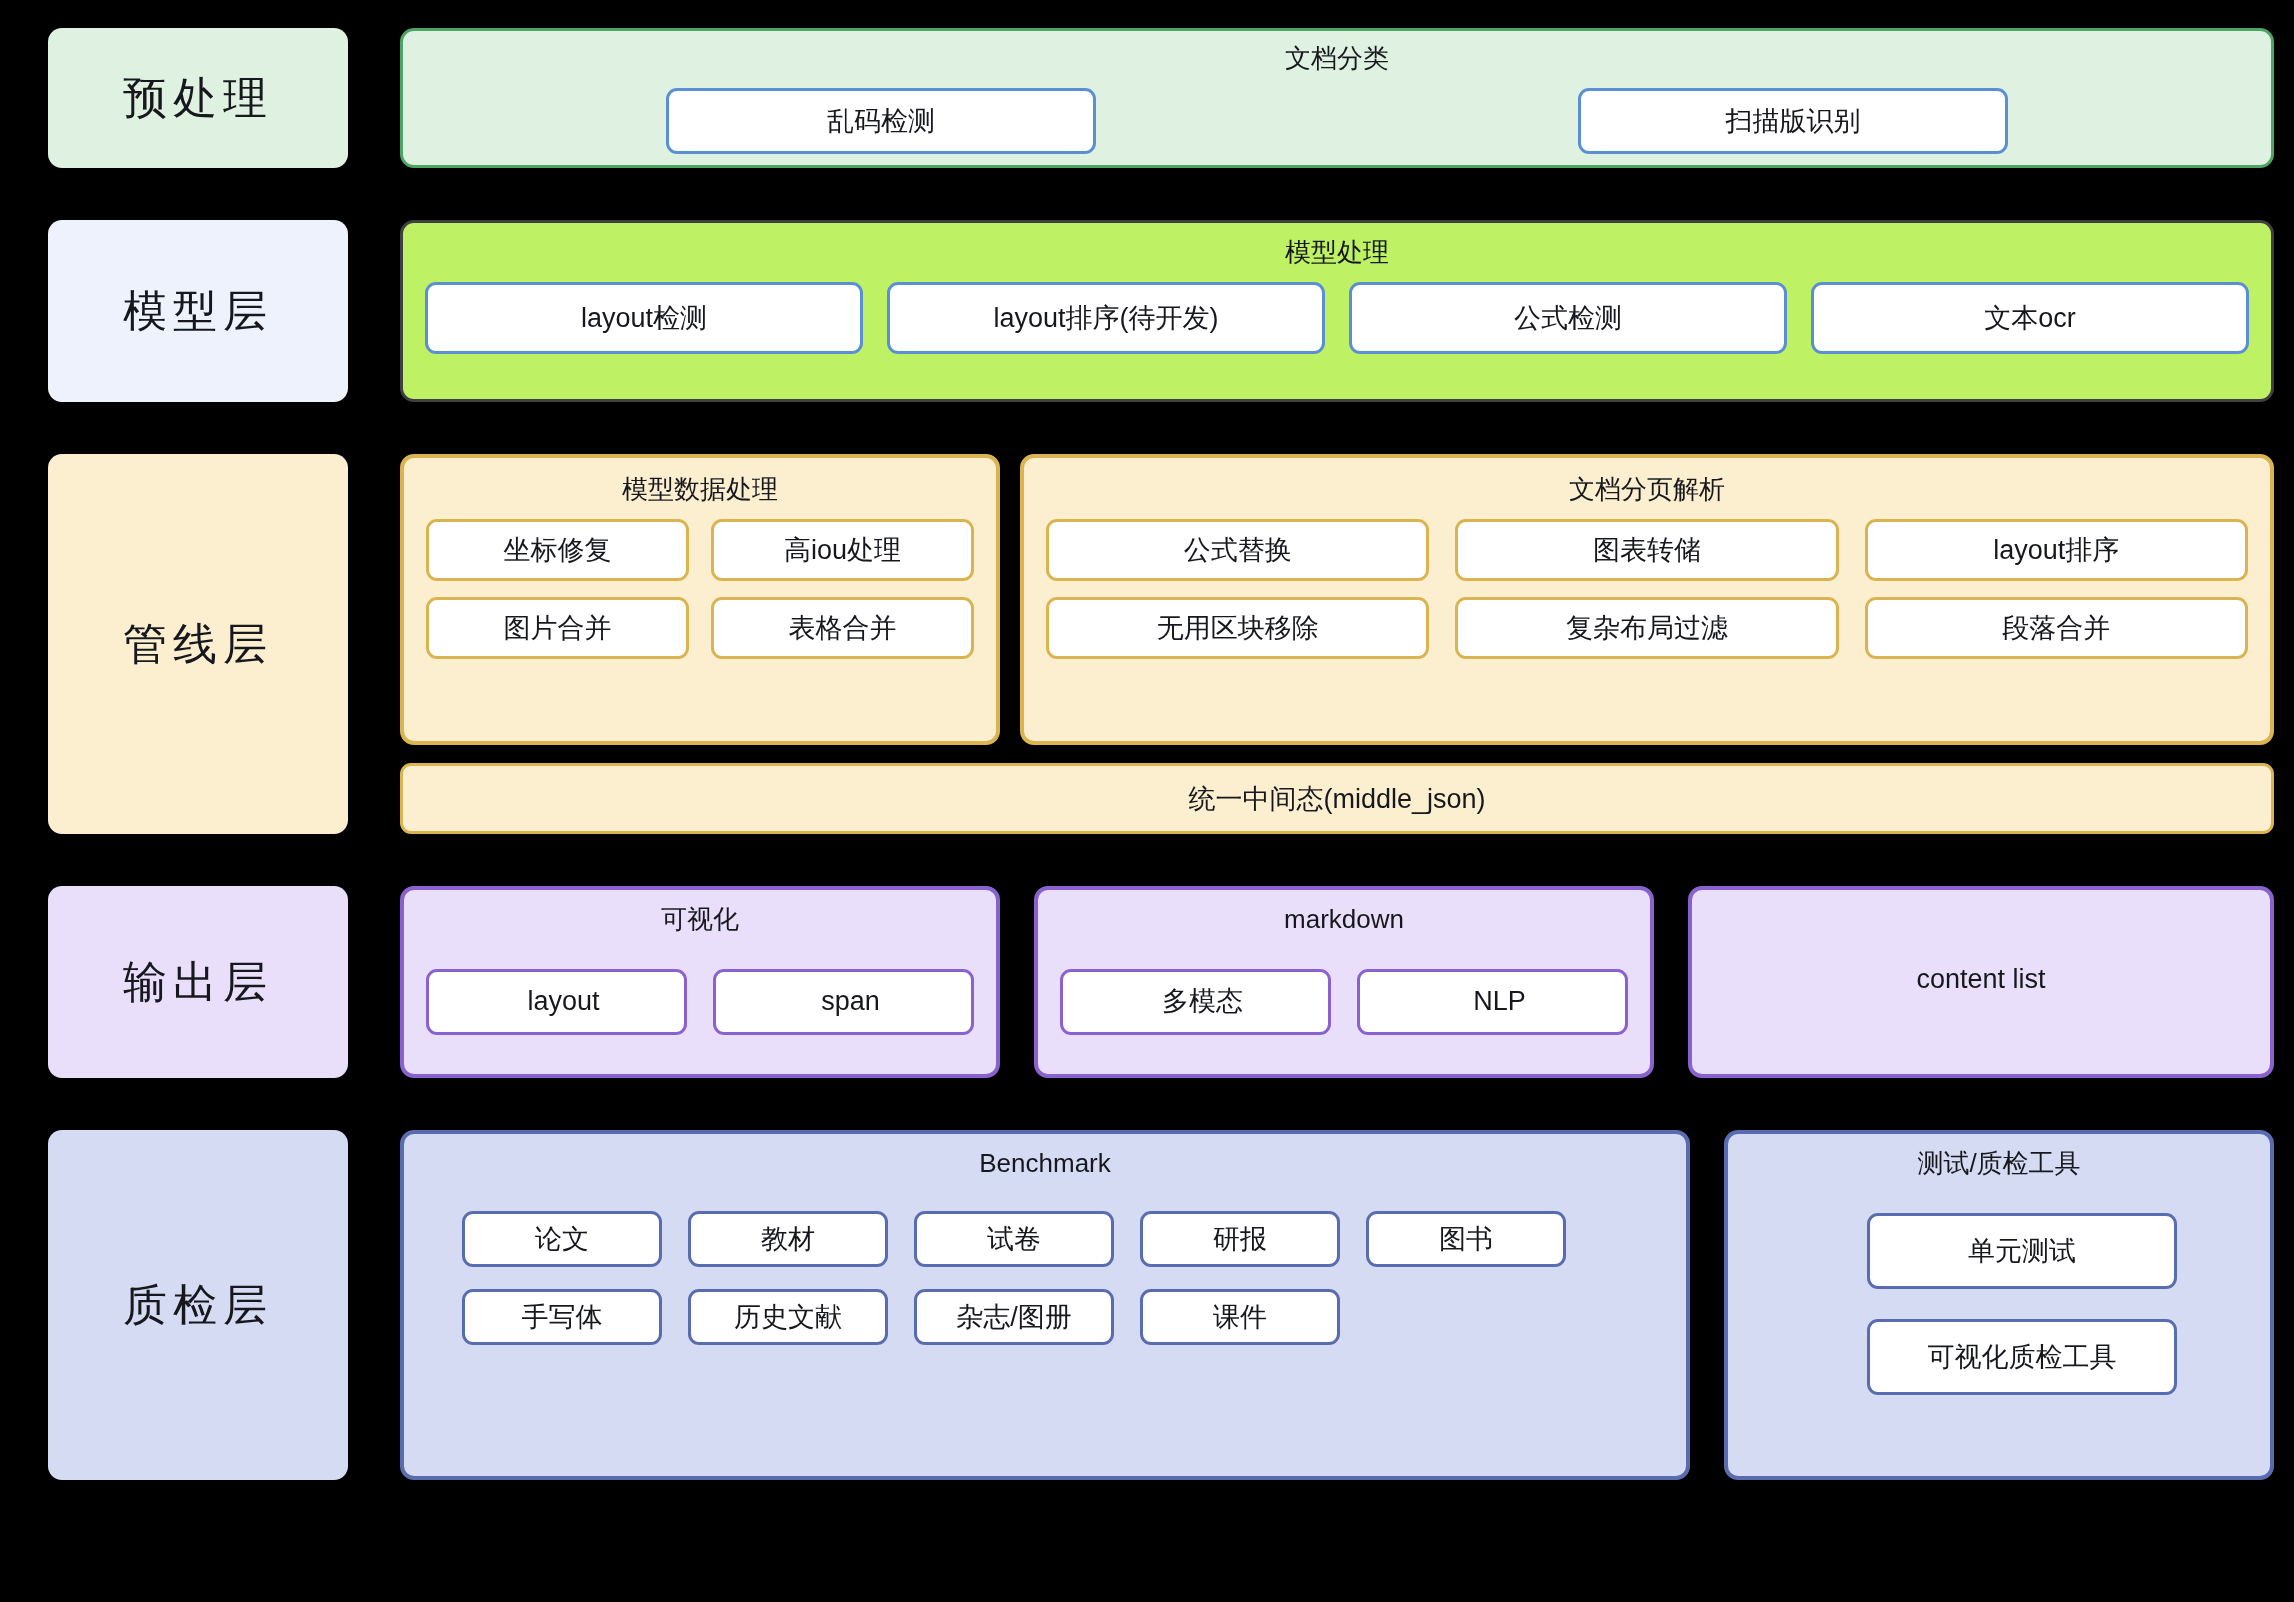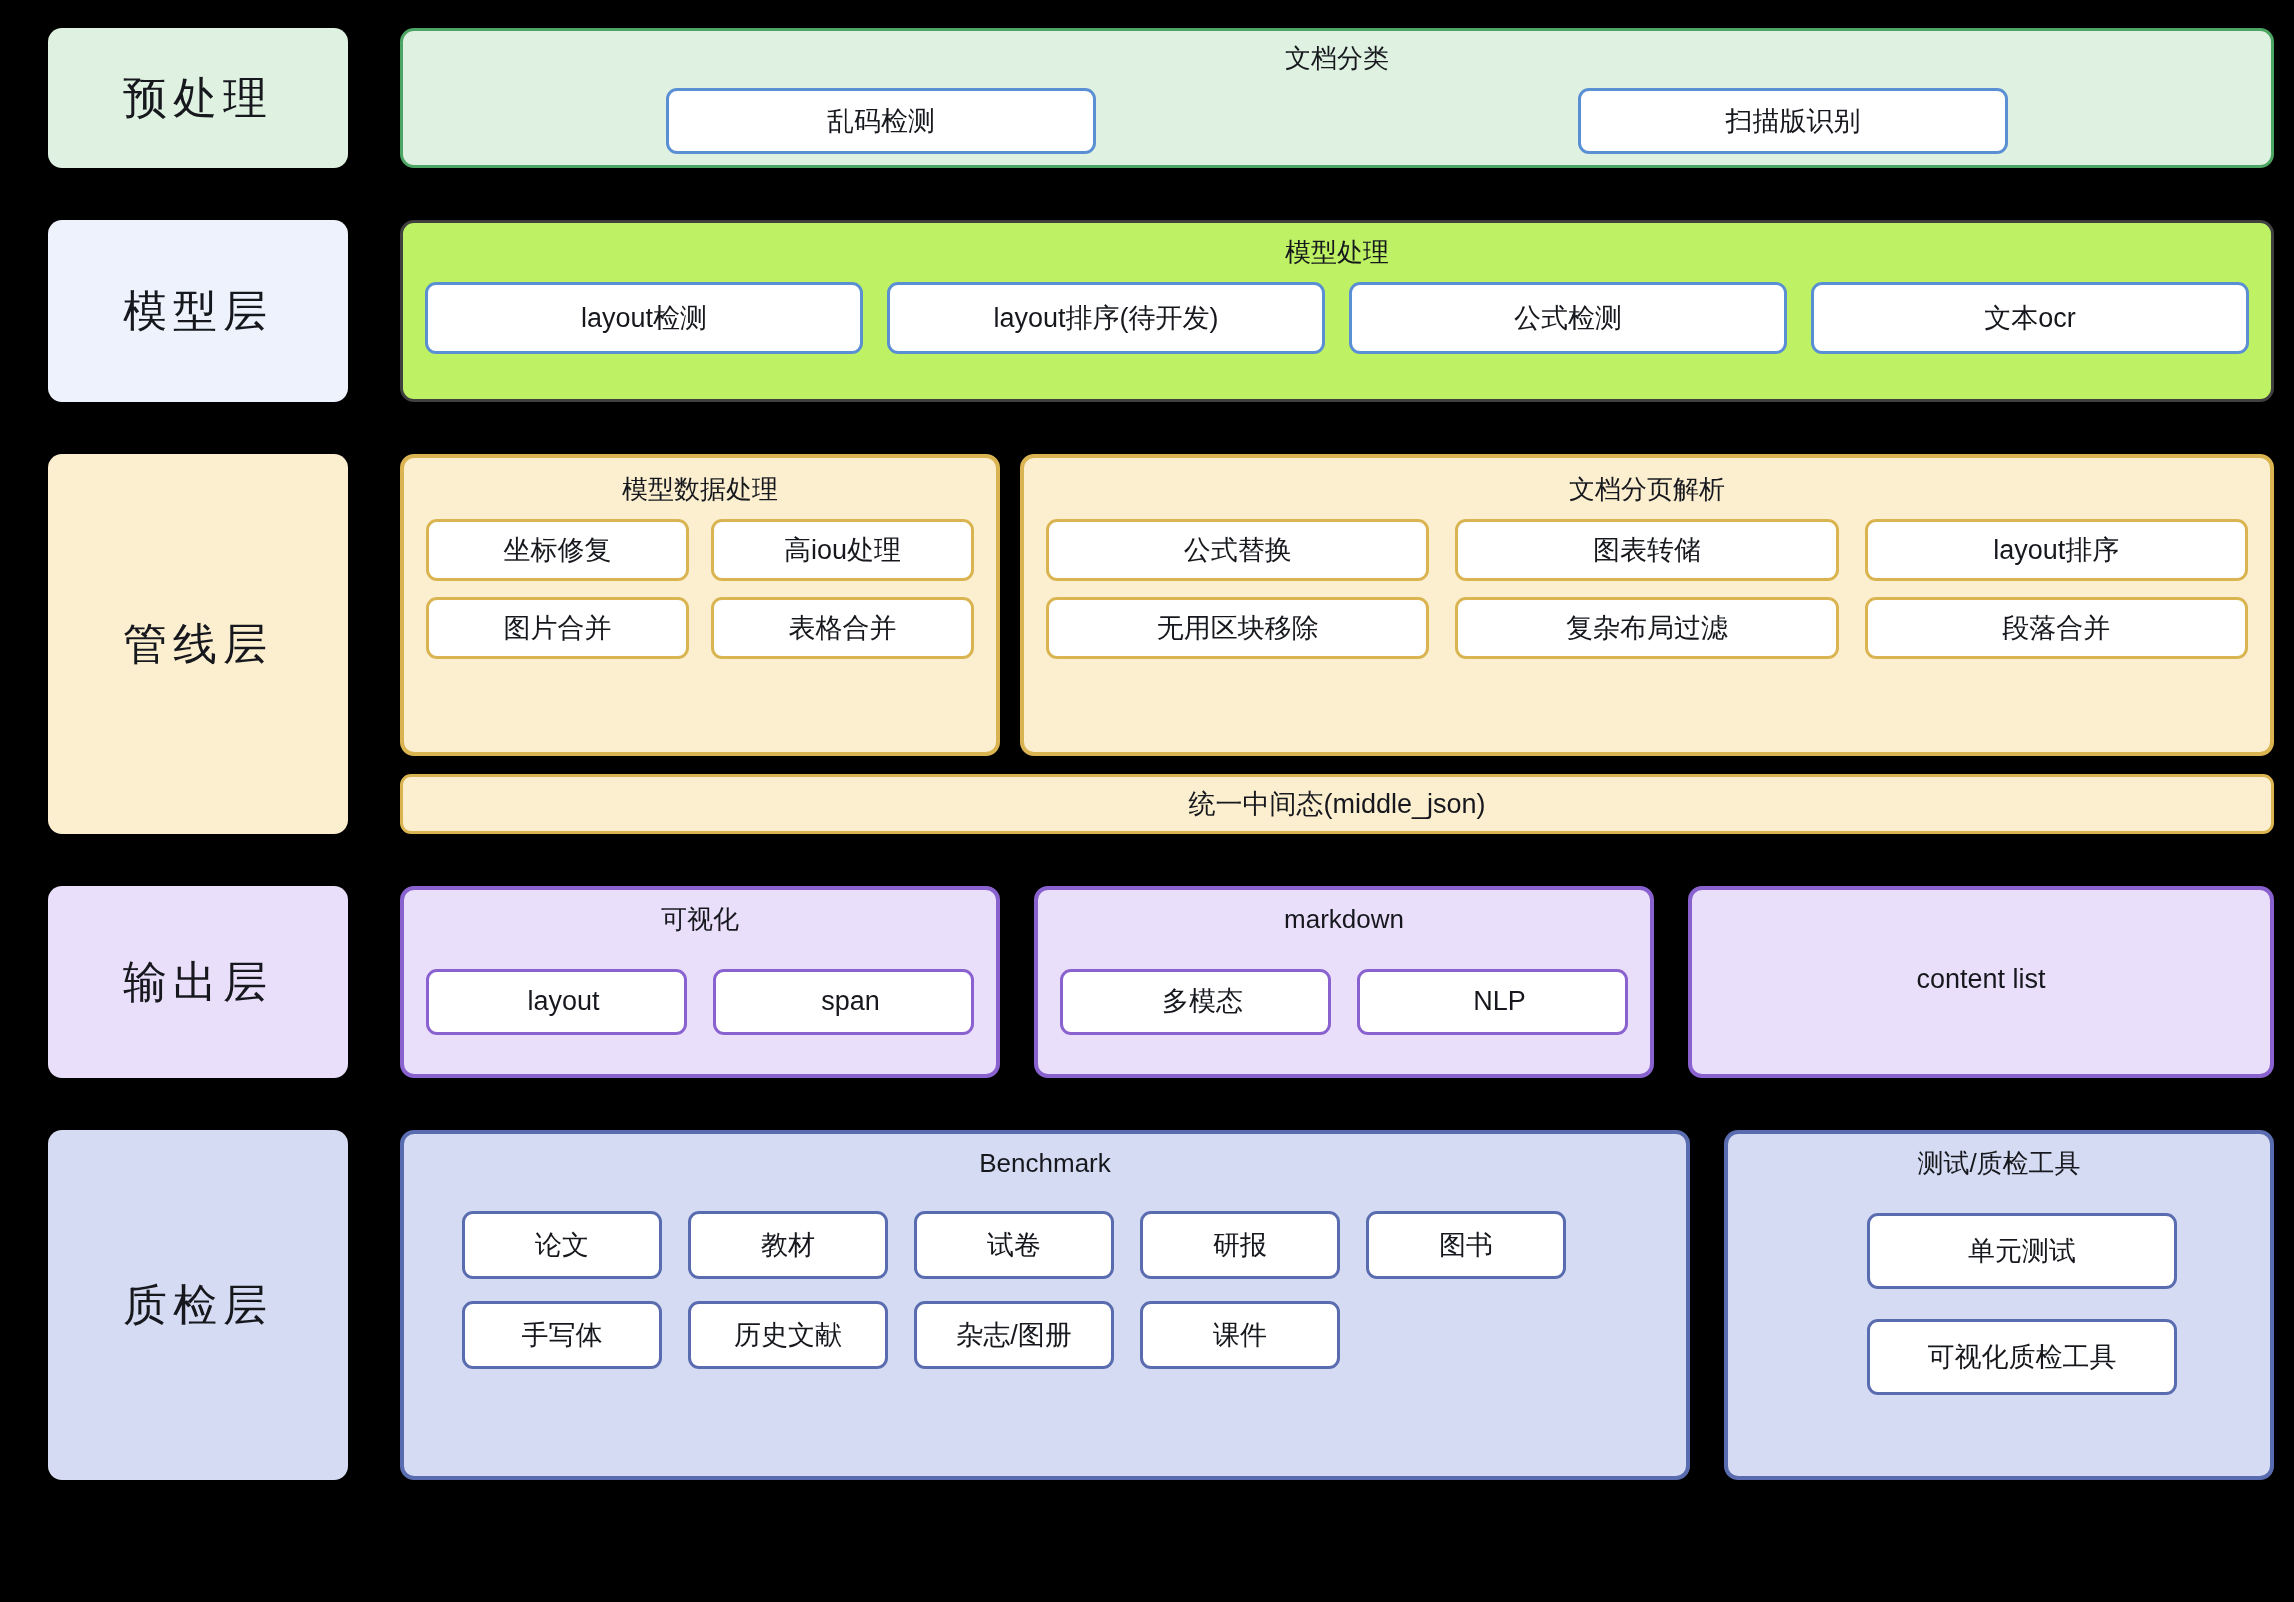--- a/index.html
+++ b/index.html
@@ -102,21 +102,21 @@
   .r3-right { flex: 1; display: flex; flex-direction: column; }
   .r3-top { display: flex; flex: 1; gap: 20px; }
   .pipe-left  { width: 600px; flex: none; }
   .pipe-right { flex: 1; }
   .grid2 { display: grid; grid-template-columns: 1fr 1fr; gap: 16px 22px; width: 100%; }
   .grid3 { display: grid; grid-template-columns: 1fr 1fr 1fr; gap: 16px 26px; width: 100%; }
   .pipe-left .card  { height: 62px; }
   .pipe-right .card { height: 62px; }
   .middle-bar {
     margin-top: 18px;
-    height: 60px;
+    height: 71px;
     background: #fcefd0;
     border: 3px solid #d9b451;
     border-radius: 11px;
     display: flex;
     align-items: center;
     justify-content: center;
     font-size: 27px;
     color: #16181d;
   }
 
@@ -135,21 +135,21 @@
   .r5 { height: 350px; }
   .r5-right { flex: 1; display: flex; gap: 34px; }
   .bench { flex: 1; }
   .qatools { width: 550px; flex: none; }
   .r5 .group { padding-top: 14px; }
   .bench-grid {
     display: flex; flex-direction: column; gap: 22px;
     width: 100%; padding: 18px 36px 0 36px;
   }
   .bench-line { display: flex; gap: 26px; }
-  .bench-line .card { flex: 1; height: 68px; max-width: 200px; }
+  .bench-line .card { flex: 1; height: 56px; max-width: 200px; }
   .qa-stack {
     display: flex; flex-direction: column; gap: 30px;
     align-items: center; padding-top: 20px; width: 100%;
   }
   .qa-stack .card { width: 310px; height: 76px; margin-left: 46px; }
 </style>
 </head>
 <body>
 
 <div class="diagram">

